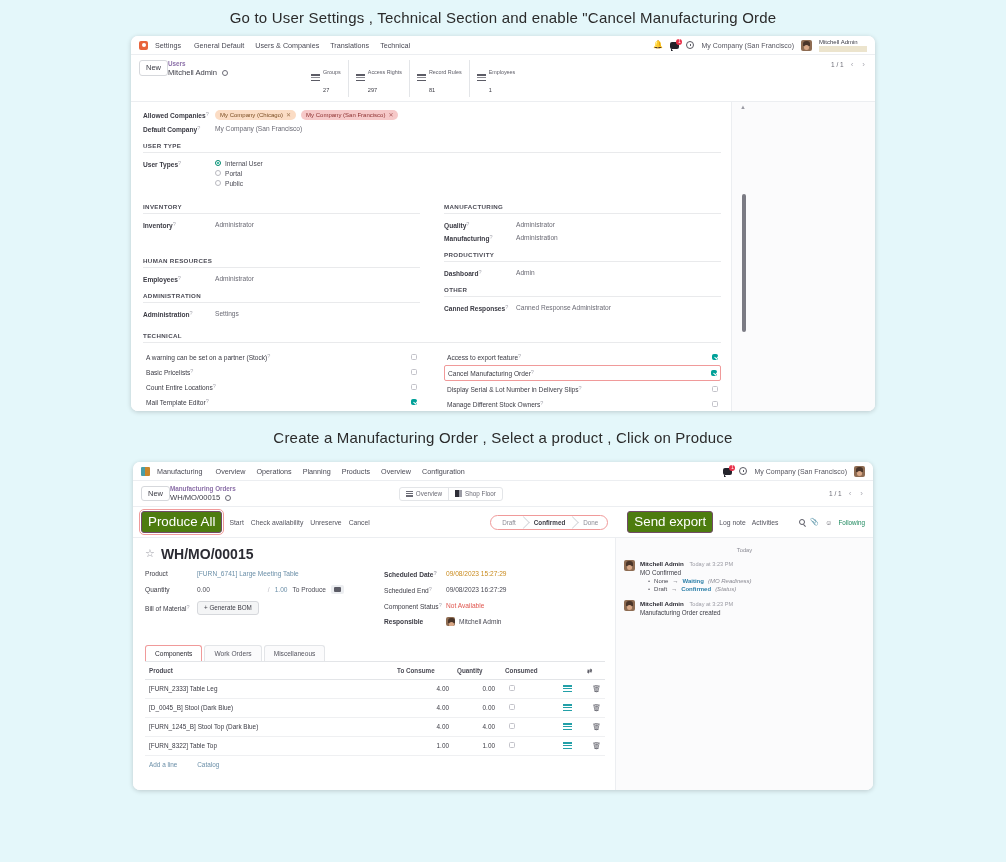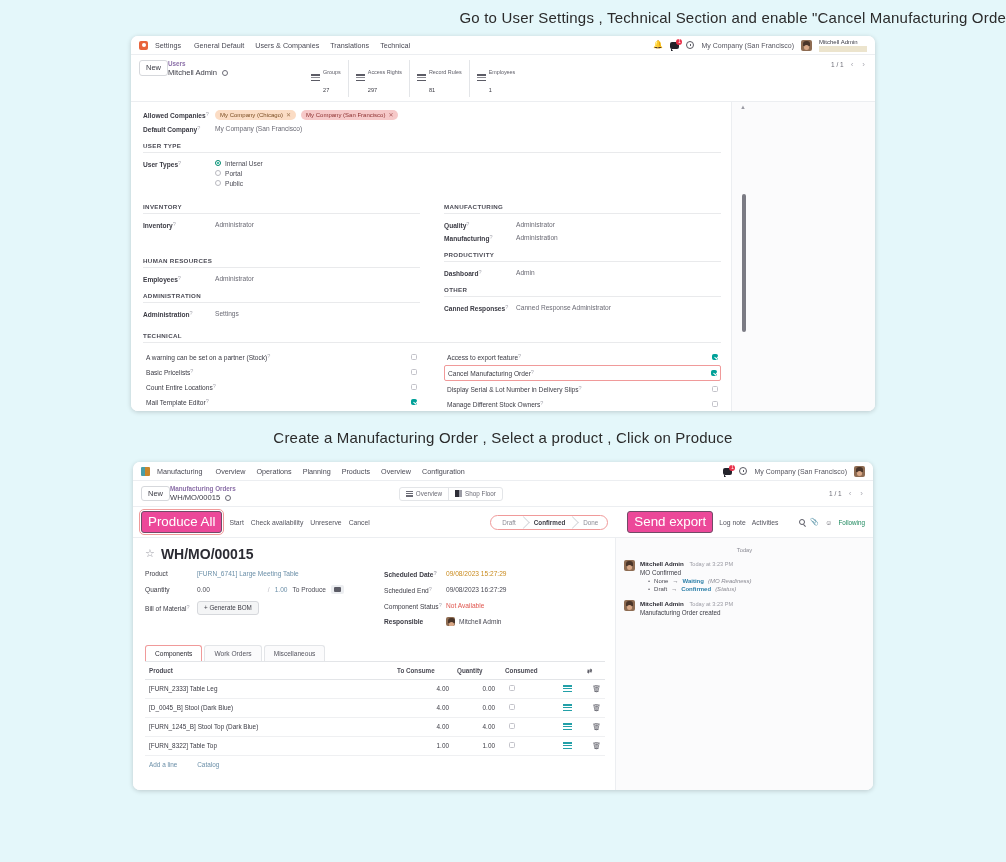--- a/index.html
+++ b/index.html
@@ -8,21 +8,21 @@
     background: #e4f7fa;
     font-family: "Liberation Sans", sans-serif;
     overflow: hidden;
   }
   .caption {
     text-align: center;
     font-size: 15px;
     color: #2b2b2b;
     letter-spacing: .2px;
   }
-  #cap1 { padding-top: 9px; text-align: right; }
+  #cap1 { padding-top: 9px; }
   #cap2 { padding-top: 18px; padding-bottom: 16px; }
 
   
   .shot {
     background: #fff;
     border-radius: 7px;
     box-shadow: 0 1px 5px rgba(0,0,0,.18);
     overflow: hidden;
     position: relative;
   }
@@ -210,21 +210,21 @@
   .vs-ico-lines i{ height:1.2px;background:#6b6b75;display:block;width:100%; }
   .flag-ico{ width:7px;height:7px;background:#2e2e36; position:relative; }
   .flag-ico::after{ content:""; position:absolute; right:0;top:0;
                     width:3px;height:7px;background:#9a9aa3; }
 
   .actionbar{
     display:flex; align-items:center; gap:7px;
     padding:4px 8px; border-bottom:1px solid #eceef1; font-size:6.8px;
   }
   .btn-primary{
-    background:#ec4899;color:#fff;border-radius:3px;padding:3px 6px;
+    background:#4d7c0f;color:#fff;border-radius:3px;padding:3px 6px;
     border:1px solid #714b67; cursor:pointer; line-height:1;
   }
   .btn-primary.boxed{ outline:1.2px solid #f09a9a; outline-offset:1px; }
   .btn-link{ color:#55555f; cursor:pointer; }
   .statusbar{
     margin-left:auto; display:flex; align-items:center;
     border:1.2px solid #f09a9a; border-radius:11px; padding:1px;
   }
   .st{
     font-size:6.3px; color:#8b8b94; padding:2px 8px 2px 10px;

